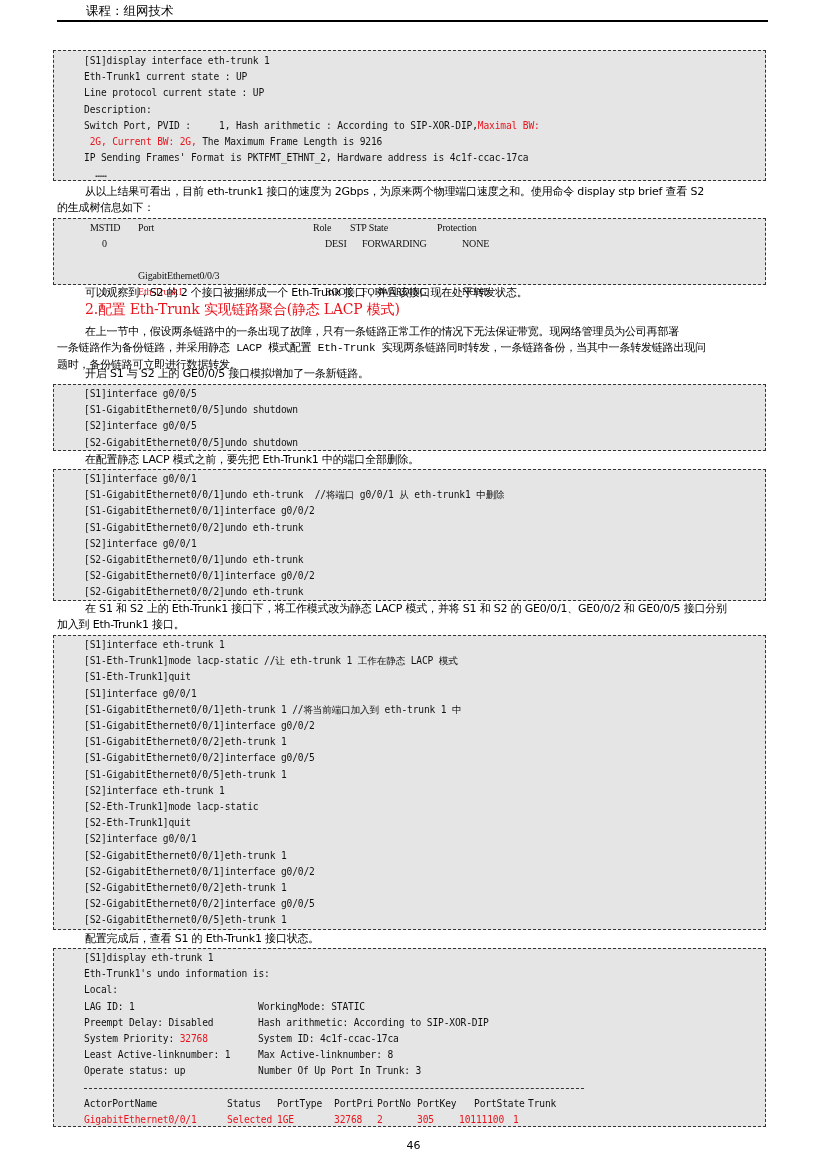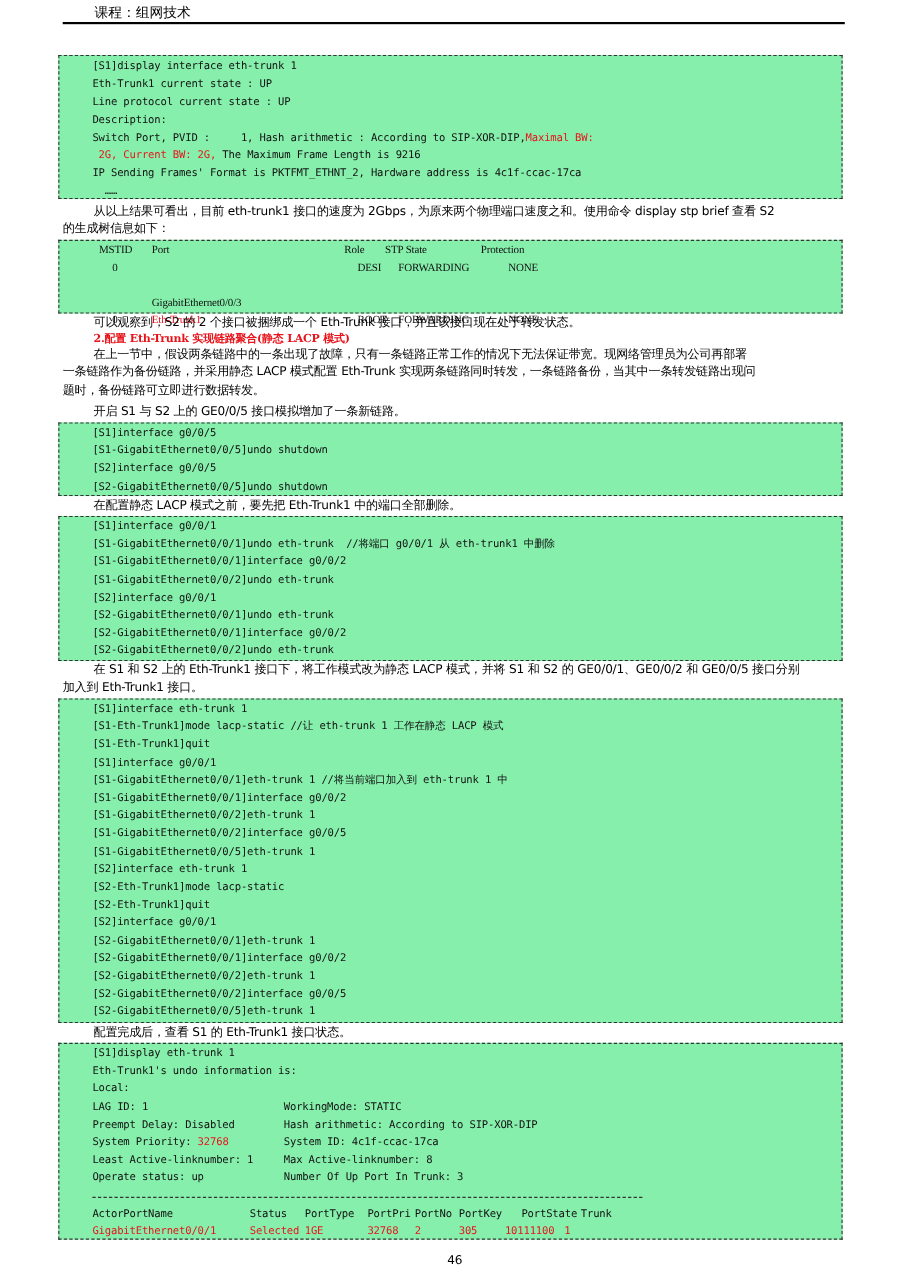--- a/index.html
+++ b/index.html
@@ -1,28 +1,28 @@
 <!DOCTYPE html>
 <html><head>
 <meta charset="utf-8">
 <style>
   html, body { margin:0; padding:0; background:#ffffff; }
   body { width:827px; height:1169px; position:relative; overflow:hidden;
          font-family:"DejaVu Sans", "Liberation Sans", sans-serif; color:#000; }
   .hdr-title { position:absolute; left:86px; top:3px; font-size:12.5px; line-height:16px; }
   .hdr-rule { position:absolute; left:57px; top:20px; width:711px; height:2px; background:#000; }
-  .box { position:absolute; left:53px; width:713px; background:#86efac;
+  .box { position:absolute; left:53px; width:713px; background:#e5e5e5;
          border:1px dashed #333; box-sizing:border-box; padding:0; }
   .code { font-family:"DejaVu Sans Mono", "Liberation Mono", monospace; font-size:9.6px;
           line-height:16.2px; white-space:pre; padding-left:30px; letter-spacing:-0.15px; color:#111; }
   .red { color:#e8141c; }
   .para { position:absolute; left:57px; width:711px; font-size:11px; line-height:16.4px; color:#000; letter-spacing:-0.2px; }
   .para .ln { display:block; white-space:nowrap; }
   .ind { padding-left:28px; }
-  .heading { position:absolute; left:85px; font-size:10px; line-height:16px; color:#e8141c; font-weight:bold;
+  .heading { position:absolute; left:85px; font-size:14px; line-height:16px; color:#e8141c; font-weight:normal;
              font-family:"DejaVu Serif", "Liberation Serif", serif; letter-spacing:-0.2px; }
   .pgnum { position:absolute; left:0; width:827px; text-align:center; top:1139px; font-size:11px; }
 </style>
 </head>
 <body>
 
 <div class="hdr-title">课程：组网技术</div>
 <div class="hdr-rule"></div>
 
 <div class="box" style="top:50px; height:131px; padding-top:2px;">
@@ -66,21 +66,21 @@
     </div>
   </div>
 </div>
 
 <div class="para" style="top:285px;">
   <span class="ln ind">可以观察到，S2 的 2 个接口被捆绑成一个 Eth-Trunk 接口，并且该接口现在处于转发状态。</span>
 </div>
 
 <div class="heading" style="top:301px;">2.配置 Eth-Trunk 实现链路聚合(静态 LACP 模式)</div>
 
-<div class="para" style="top:314px;">
+<div class="para" style="top:324px;font-family:Liberation Mono, monospace;">
   <span class="ln ind">在上一节中，假设两条链路中的一条出现了故障，只有一条链路正常工作的情况下无法保证带宽。现网络管理员为公司再部署</span>
   <span class="ln">一条链路作为备份链路，并采用静态 LACP 模式配置 Eth-Trunk 实现两条链路同时转发，一条链路备份，当其中一条转发链路出现问</span>
   <span class="ln">题时，备份链路可立即进行数据转发。</span>
 </div>
 
 <div class="para" style="top:366px;">
   <span class="ln ind">开启 S1 与 S2 上的 GE0/0/5 接口模拟增加了一条新链路。</span>
 </div>
 
 <div class="box" style="top:384px; height:67px; padding-top:1px;">

